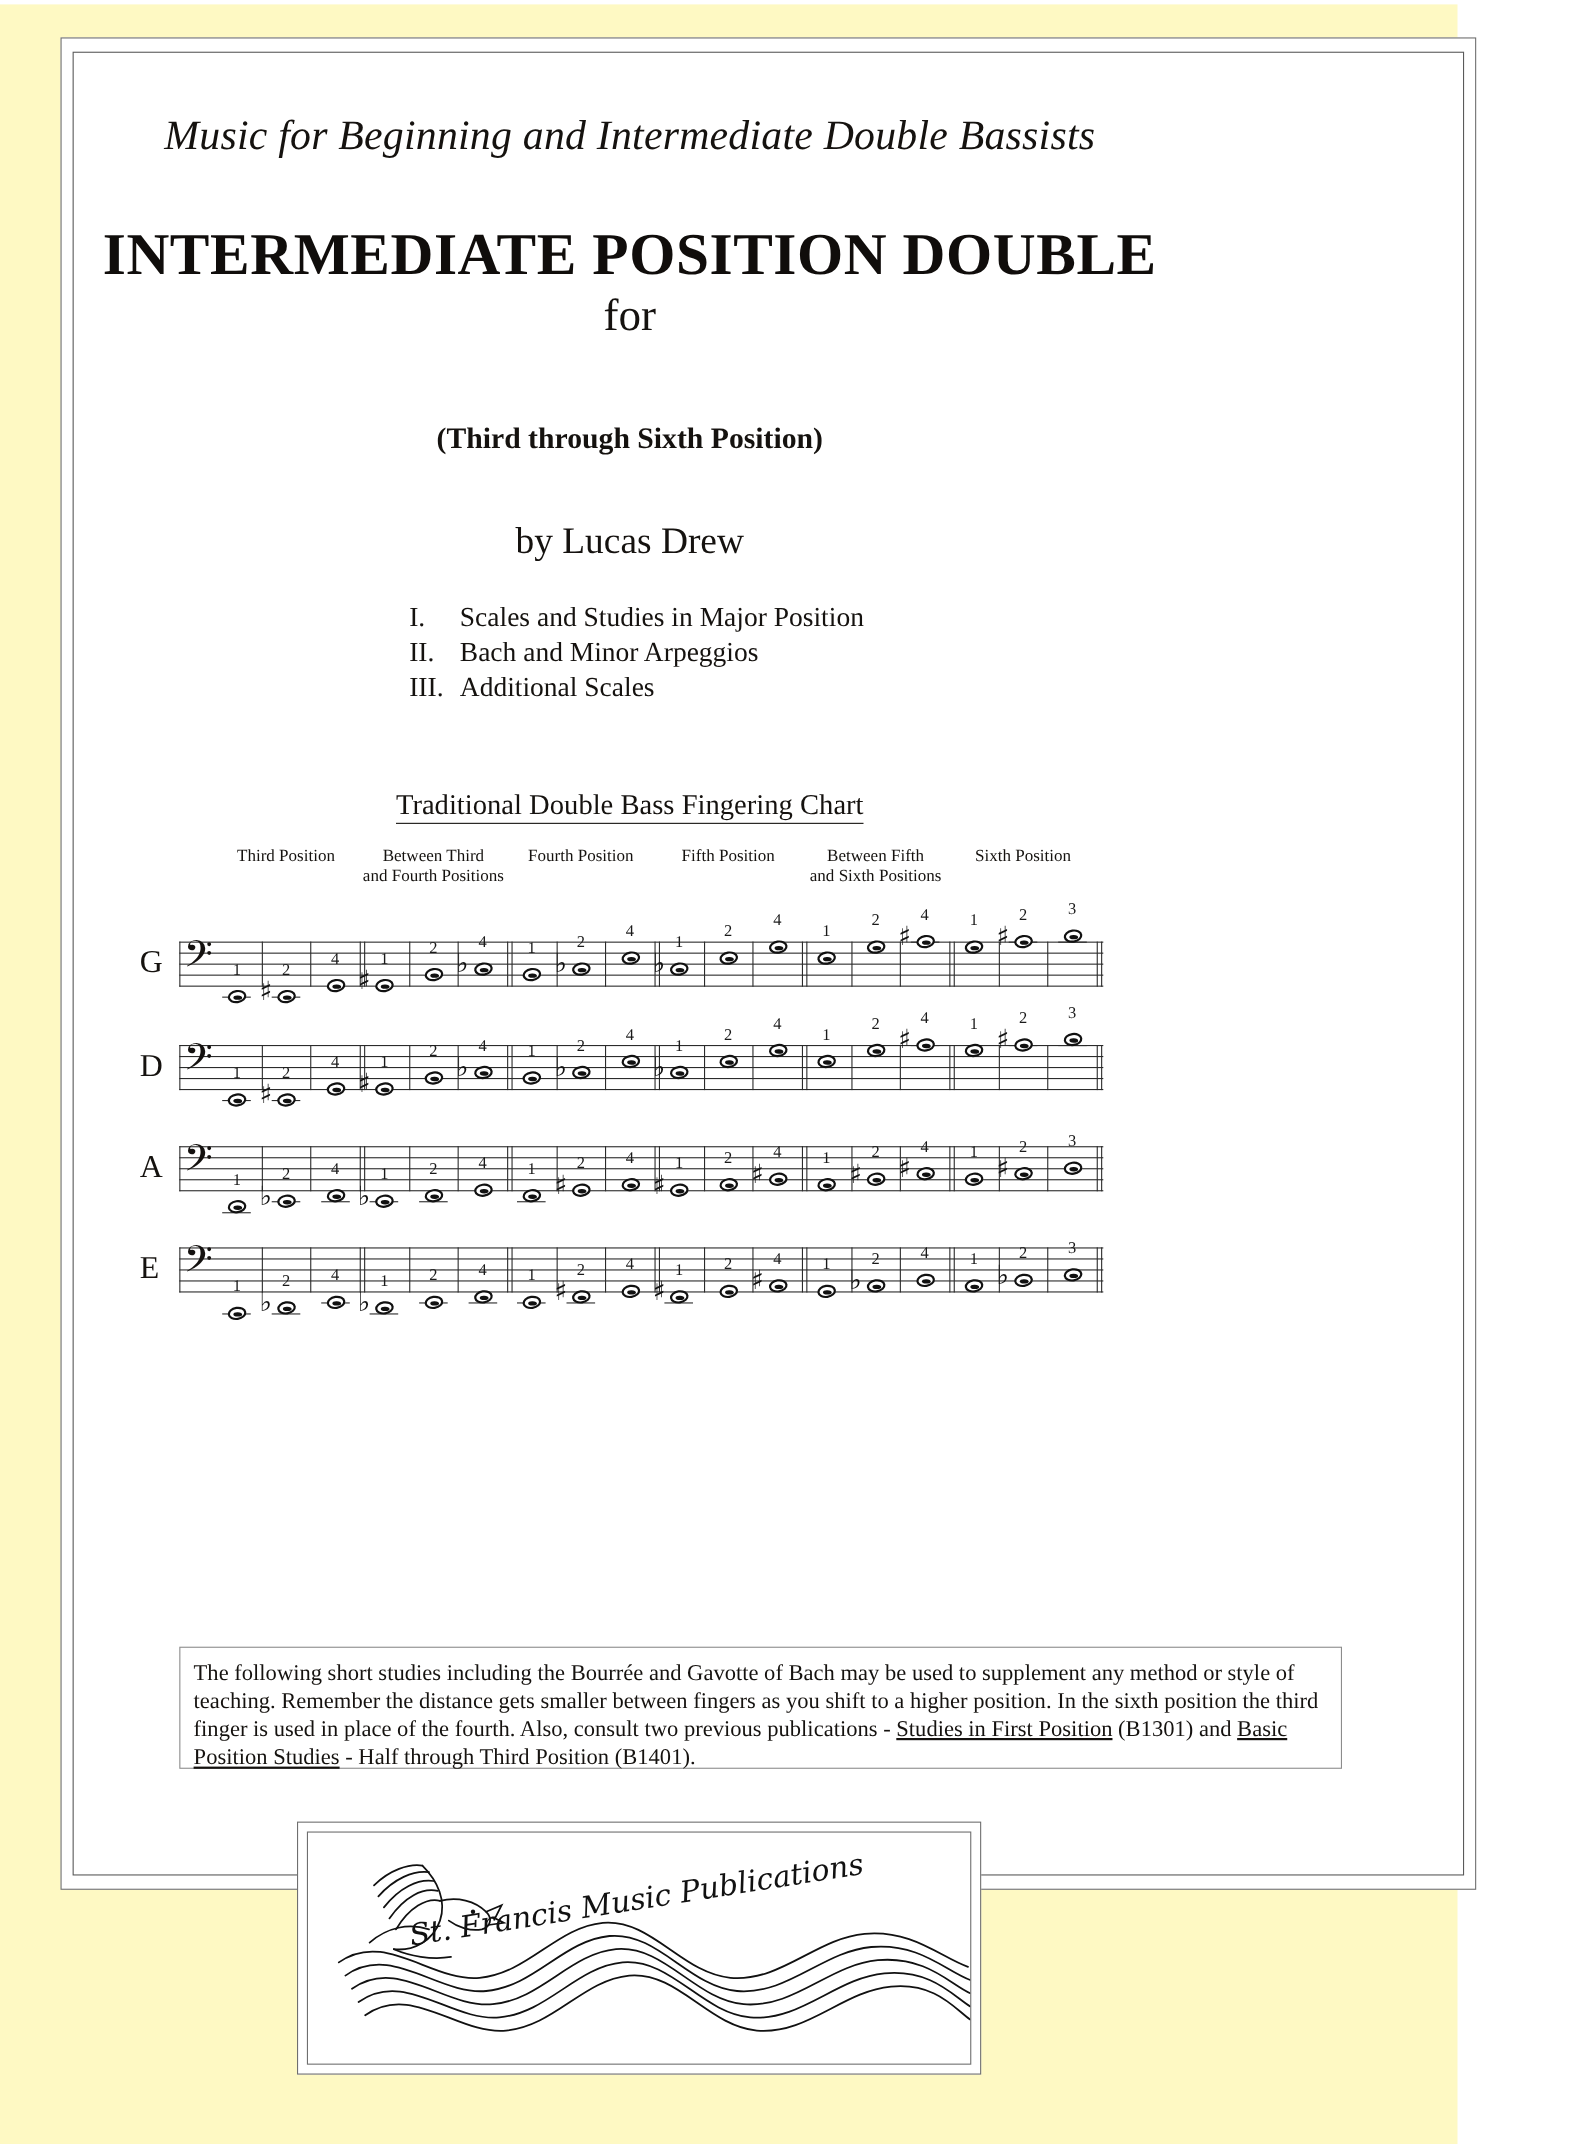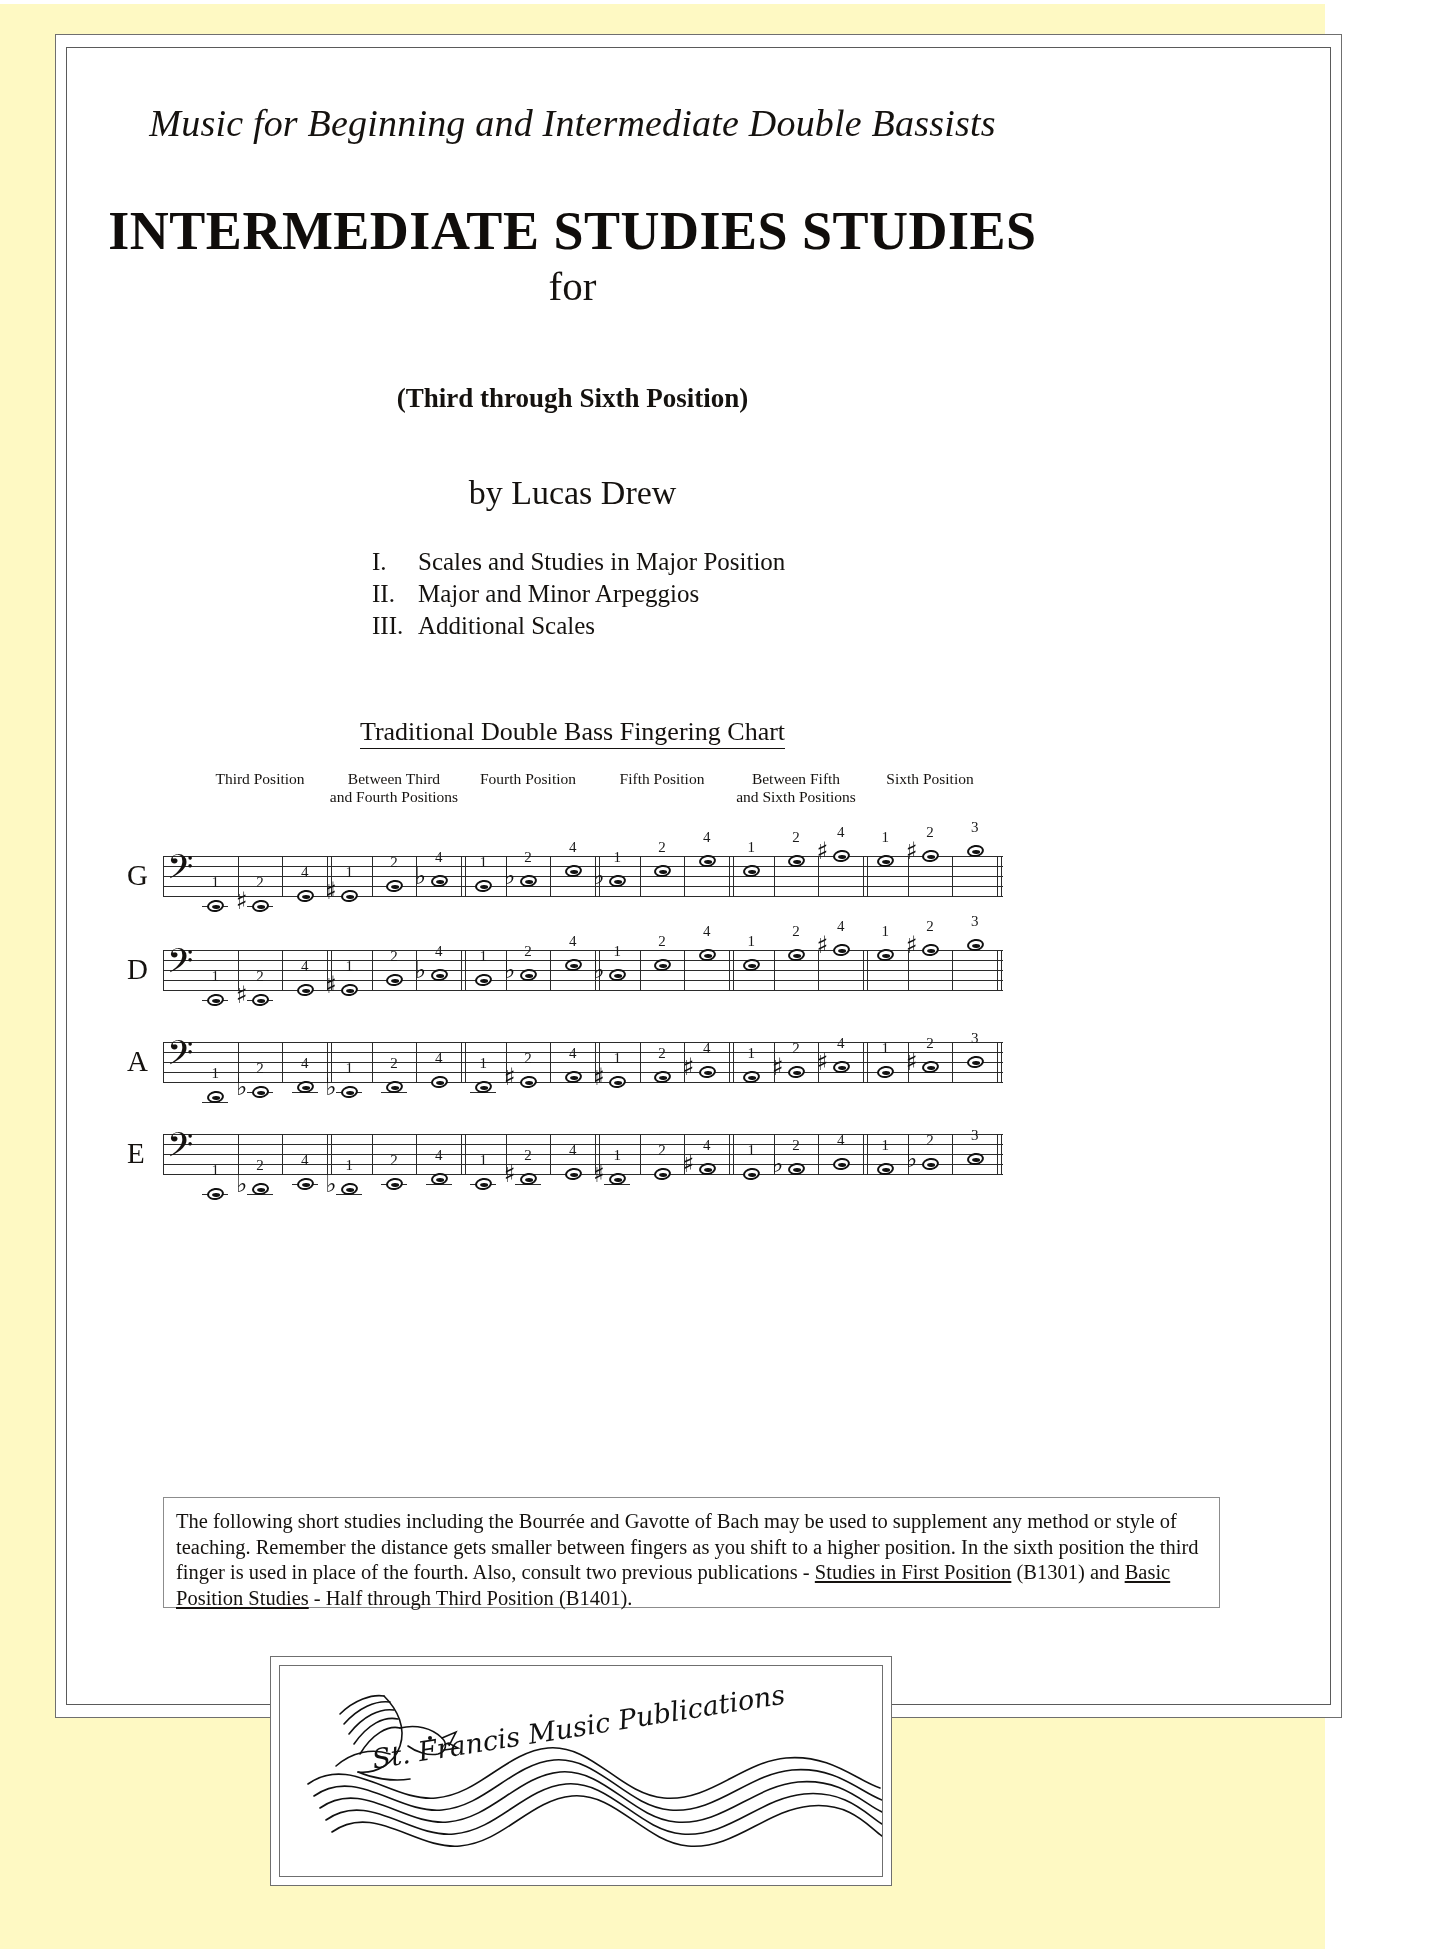--- a/index.html
+++ b/index.html
@@ -268,33 +268,33 @@
 </style>
 </head>
 <body>
 
 <div class="page">
 
   <div class="frame-outer"></div>
   <div class="frame-inner"></div>
 
   <div class="subtitle-top">Music for Beginning and Intermediate Double Bassists</div>
-  <div class="main-title">INTERMEDIATE STUDIES STUDIES</div>
+  <div class="main-title">INTERMEDIATE POSITION DOUBLE</div>
   <div class="for-word">for</div>
   <div class="paren-sub">(Third through Sixth Position)</div>
   <div class="byline">by Lucas Drew</div>
 
   <div class="contents">
     <div class="contents-row">
       <span class="contents-num">I.</span>
       <span class="contents-text">Scales and Studies in Major Position</span>
     </div>
     <div class="contents-row">
       <span class="contents-num">II.</span>
-      <span class="contents-text">Major and Minor Arpeggios</span>
+      <span class="contents-text">Bach and Minor Arpeggios</span>
     </div>
     <div class="contents-row">
       <span class="contents-num">III.</span>
       <span class="contents-text">Additional Scales</span>
     </div>
   </div>
 
   <div class="chart-title">
     <span>Traditional Double Bass Fingering Chart</span>
   </div>

